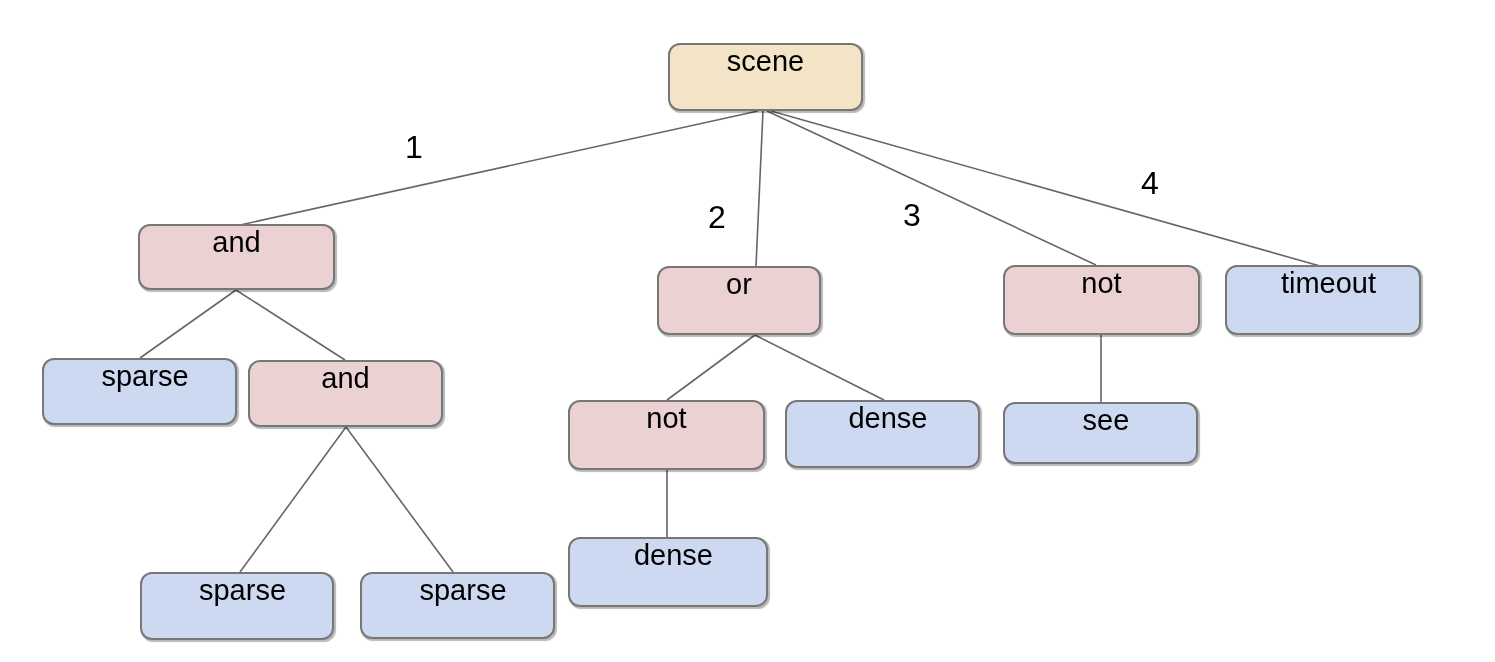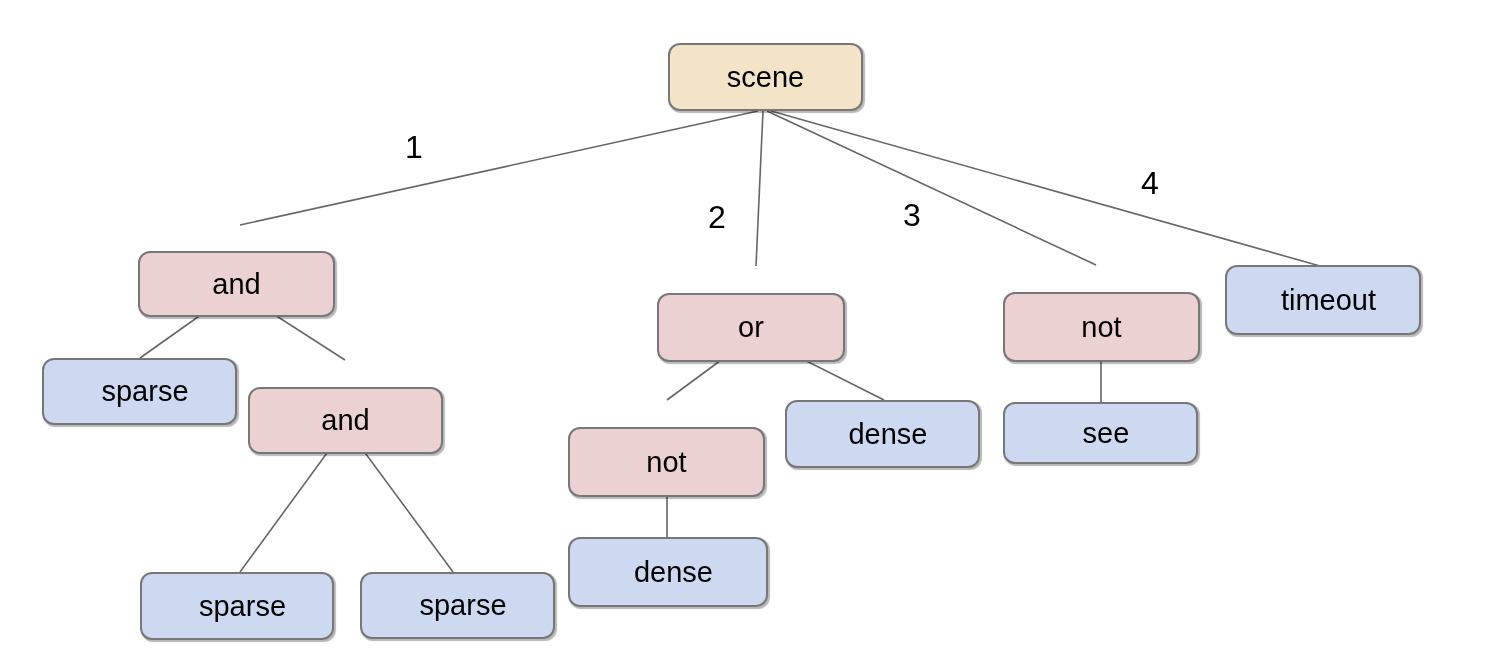--- a/index.html
+++ b/index.html
@@ -20,31 +20,31 @@
   }
   .edges{
     position:absolute;left:0;top:0;width:1495px;height:662px;
   }
   .edges line{
     stroke:var(--edge-line,#666666);
     stroke-width:1.6;
   }
   .node{
     position:absolute;
-    display:flex;align-items:center;justify-content:center;
+    display:flex;align-items:flex-start;justify-content:center;
     border:2px solid var(--node-border,#777);
     border-radius:12px;
     box-sizing:border-box;
     font-size:29px;
     color:var(--text,#000);
     box-shadow:1.5px 1.5px 1px rgba(0,0,0,0.28);
     cursor:default;
   }
   .node.root{background:var(--root-fill,#f3e4c8);}
-  .node.operator{background:var(--operator-fill,#ebd1d1);margin-top:27px;}
+  .node.operator{background:var(--operator-fill,#ebd1d1);}
   .node.leaf{background:var(--leaf-fill,#cdd9f0);padding-left:11px;}
   .edge-label{
     position:absolute;
     transform:translate(-50%,-50%);
     font-size:32px;
     color:var(--text,#000);
     user-select:none;
   }
 </style>
 </head>
@@ -71,21 +71,21 @@
   <span class="edge-label" style="left:717px;top:217px">2</span>
   <span class="edge-label" style="left:912px;top:215px">3</span>
   <span class="edge-label" style="left:1150px;top:183px">4</span>
 
   <div class="node root" style="left:668px;top:43px;width:195px;height:68px">
       <span>scene</span>
     </div>
   <div class="node operator" style="left:138px;top:224px;width:197px;height:66px">
       <span>and</span>
     </div>
-  <div class="node operator" style="left:657px;top:266px;width:188px;height:69px">
+  <div class="node operator" style="left:657px;top:266px;width:164px;height:69px">
       <span>or</span>
     </div>
   <div class="node operator" style="left:1003px;top:265px;width:197px;height:70px">
       <span>not</span>
     </div>
   <div class="node leaf" style="left:1225px;top:265px;width:196px;height:70px">
       <span>timeout</span>
     </div>
   <div class="node leaf" style="left:42px;top:358px;width:195px;height:67px">
       <span>sparse</span>

